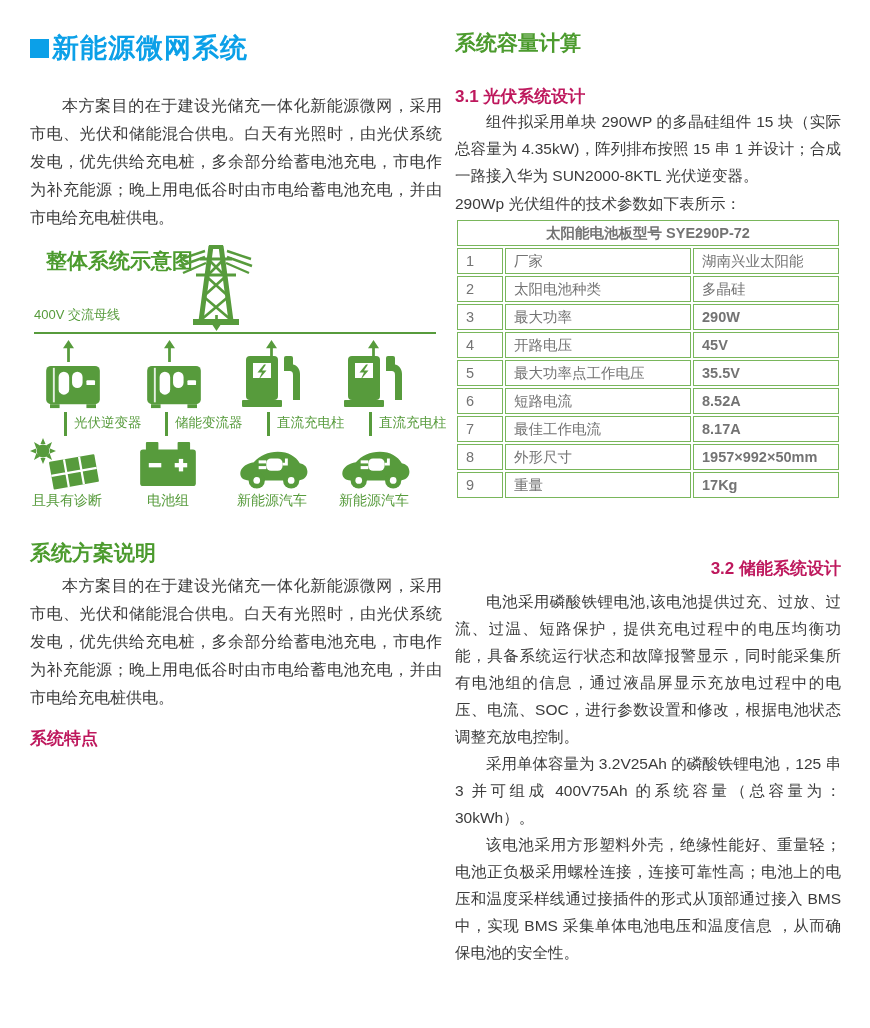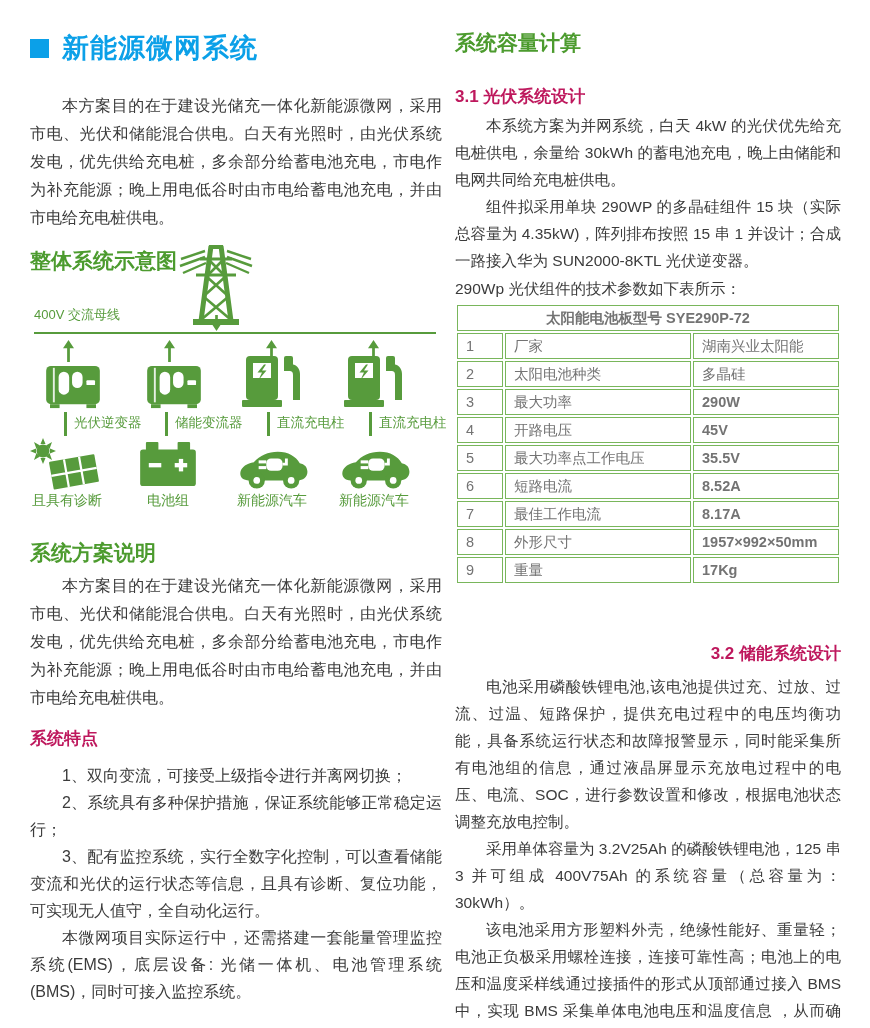--- a/index.html
+++ b/index.html
@@ -6,38 +6,38 @@
   body{
     width:870px;height:1028px;overflow:hidden;background:#ffffff;
     font-family:"Liberation Sans","DejaVu Sans",sans-serif;color:#3b3b3b;
   }
   .page{position:relative;width:870px;height:1028px;background:#fff;}
   .col{position:absolute;top:30px;}
   .col-left{left:30px;width:412px;}
   .col-right{left:455px;width:386px;}
 
   
-  .main-title{display:flex;align-items:center;gap:13px;}
+  .main-title{display:flex;align-items:center;gap:3px;}
   .title-square{width:19px;height:19px;background:#0ba0e8;flex:0 0 auto;}
   .title-text{color:#0ba0e8;font-size:27px;font-weight:bold;letter-spacing:1px;}
   .green-h{color:#4c9b2e;font-size:21px;font-weight:bold;line-height:26px;}
   .sub-h{color:#be185d;font-size:17px;font-weight:bold;line-height:22px;}
 
   
   .body-p{font-size:16px;line-height:28px;text-align:justify;text-indent:2em;margin:0;color:#3b3b3b;}
   .rp{font-size:15.5px;line-height:27px;}
   .intro{margin-top:26px;}
   .scheme-p{margin-top:6px;}
   .feat{line-height:27px;margin:0;}
   .features-h{margin-top:16px;}
   .features-wrap{margin-top:12px;}
 
   
   .diagram{position:relative;height:274px;margin-top:8px;}
-  .diagram-h{position:absolute;left:0;top:8px;}
+  .diagram-h{position:absolute;left:16px;top:8px;}
   .tower{position:absolute;left:148px;top:0;width:76px;height:86px;}
   .bus-label{position:absolute;left:4px;top:66px;font-size:13px;color:#579b3c;}
   .bus-line{position:absolute;left:4px;top:92px;width:402px;height:2px;background:#579b3c;}
   .arr{position:absolute;}
   .arr-down{left:181px;top:75px;width:11px;height:16px;}
   .arr-up{width:11px;height:22px;top:100px;}
   .au1{left:33px;}.au2{left:134px;}.au3{left:236px;}.au4{left:338px;}
   .dev{position:absolute;}
   .inv1{left:12px;top:124px;width:62px;height:46px;}
   .inv2{left:113px;top:124px;width:62px;height:46px;}
@@ -227,34 +227,27 @@
       <div class="b-label bl1">且具有诊断</div>
       <div class="b-label bl2">电池组</div>
       <div class="b-label bl3">新能源汽车</div>
       <div class="b-label bl4">新能源汽车</div>
     </div>
 
     <div class="green-h sec-h">系统方案说明</div>
     <p class="body-p scheme-p">本方案目的在于建设光储充一体化新能源微网，采用市电、光伏和储能混合供电。白天有光照时，由光伏系统发电，优先供给充电桩，多余部分给蓄电池充电，市电作为补充能源；晚上用电低谷时由市电给蓄电池充电，并由市电给充电桩供电。</p>
 
     <div class="sub-h features-h">系统特点</div>
-    <div class="features-wrap">
-      <p class="body-p feat">1、双向变流，可接受上级指令进行并离网切换；</p>
-      <p class="body-p feat">2、系统具有多种保护措施，保证系统能够正常稳定运行；</p>
-      <p class="body-p feat">3、配有监控系统，实行全数字化控制，可以查看储能变流和光伏的运行状态等信息，且具有诊断、复位功能，可实现无人值守，全自动化运行。</p>
-      <p class="body-p feat">本微网项目实际运行中，还需搭建一套能量管理监控系统(EMS)，底层设备: 光储一体机、电池管理系统(BMS)，同时可接入监控系统。</p>
-    </div>
   </div>
 
   <div class="col col-right">
 
     <div class="green-h">系统容量计算</div>
 
     <div class="sub-h s31">3.1 光伏系统设计</div>
-    <p class="body-p rp r-p1">本系统方案为并网系统，白天 4kW 的光伏优先给充电桩供电，余量给 30kWh 的蓄电池充电，晚上由储能和电网共同给充电桩供电。</p>
     <p class="body-p rp">组件拟采用单块 290WP 的多晶硅组件 15 块（实际总容量为 4.35kW)，阵列排布按照 15 串 1 并设计；合成一路接入华为 SUN2000-8KTL 光伏逆变器。</p>
     <div class="table-note">290Wp 光伏组件的技术参数如下表所示：</div>
 
     <table class="spec">
       <tbody>
         <tr>
             <td class="t-title" colspan="3">太阳能电池板型号 SYE290P-72</td>
           </tr>
         <tr>
           <td class="t-num">1</td>

